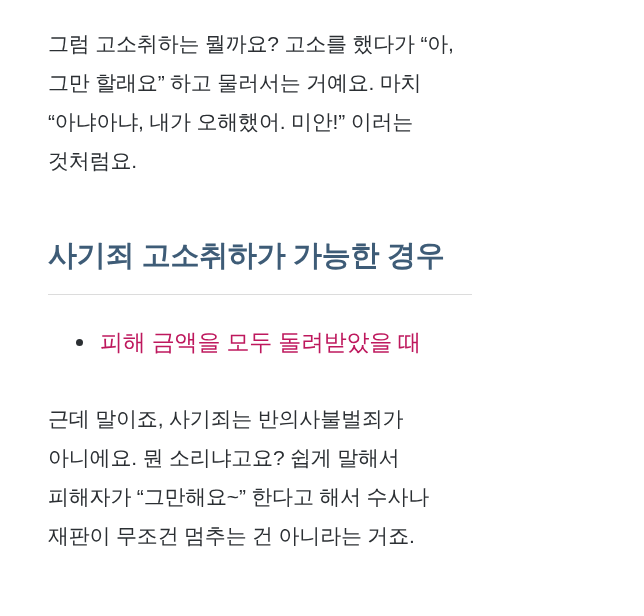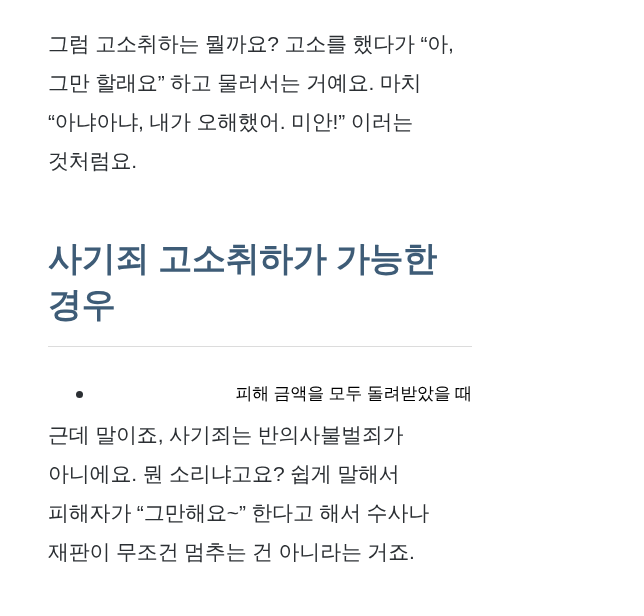--- a/index.html
+++ b/index.html
@@ -26,53 +26,53 @@
     line-height: 39px;
     color: #2b2f33;
     letter-spacing: -0.2px;
     margin: 0;
     word-break: keep-all;
   }
   .para-intro {
     margin-top: 6px;
   }
   .heading {
-    font-size: 34px;
+    font-size: 29px;
     font-weight: bold;
     color: #3e5c77;
     letter-spacing: -0.3px;
     margin: 56px 0 0 0;
     padding-bottom: 18px;
     border-bottom: 1px solid #dcdcdc;
   }
   ul.bullets {
     list-style: none;
     margin: 26px 0 0 0;
     padding: 0 0 0 52px;
   }
   ul.bullets li {
     position: relative;
-    font-size: 17px;
+    font-size: 23px;
     line-height: 42px;
-    color: #000000;
+    color: #be185d;
     letter-spacing: -0.2px;
-    text-align: right;
   }
   ul.bullets li .dot {
     position: absolute;
     left: -24px;
     top: 50%;
     width: 7px;
     height: 7px;
     margin-top: -3px;
     border-radius: 50%;
     background: #2b2f33;
     display: block;
   }
   .para-outro {
+    margin-top: 36px;
   }
 </style>
 </head>
 <body>
 
 <div class="page">
 
   <p class="para para-intro">그럼 고소취하는 뭘까요? 고소를 했다가 “아, 그만 할래요” 하고 물러서는 거예요. 마치 “아냐아냐, 내가 오해했어. 미안!” 이러는 것처럼요.</p>
 
   <h2 class="heading">사기죄 고소취하가 가능한 경우</h2>

